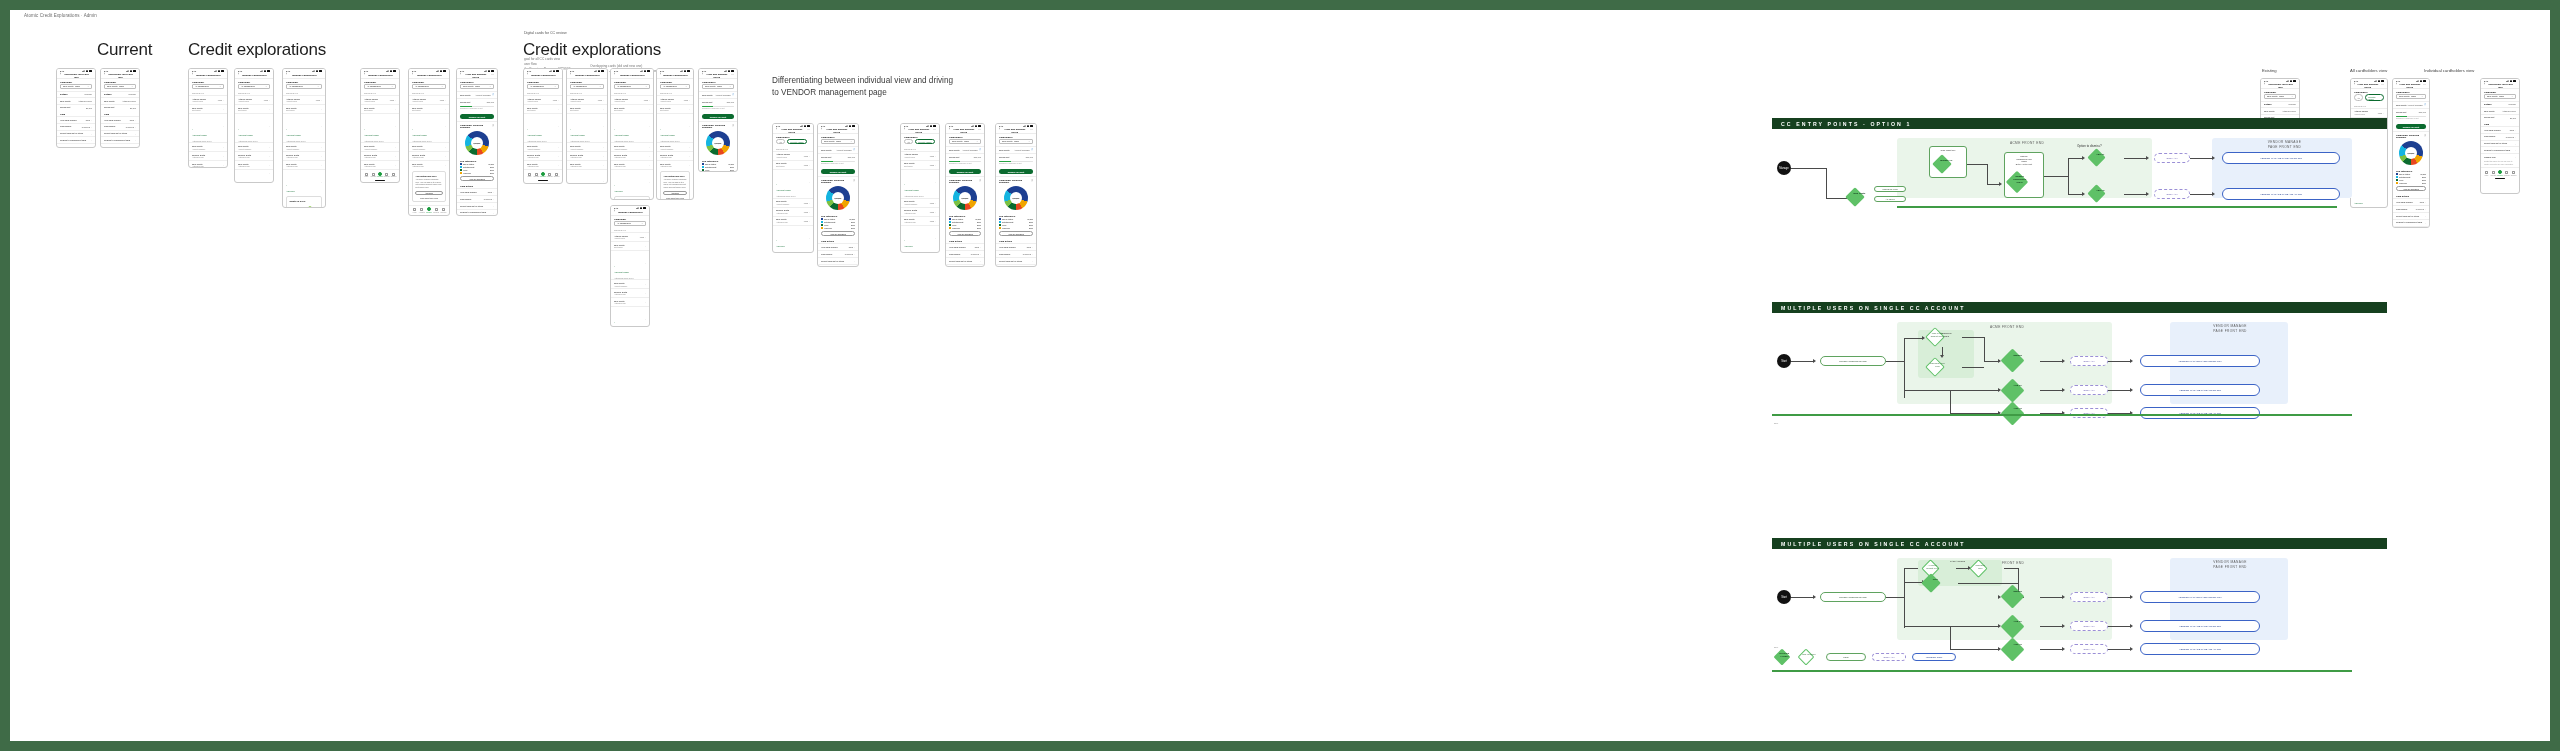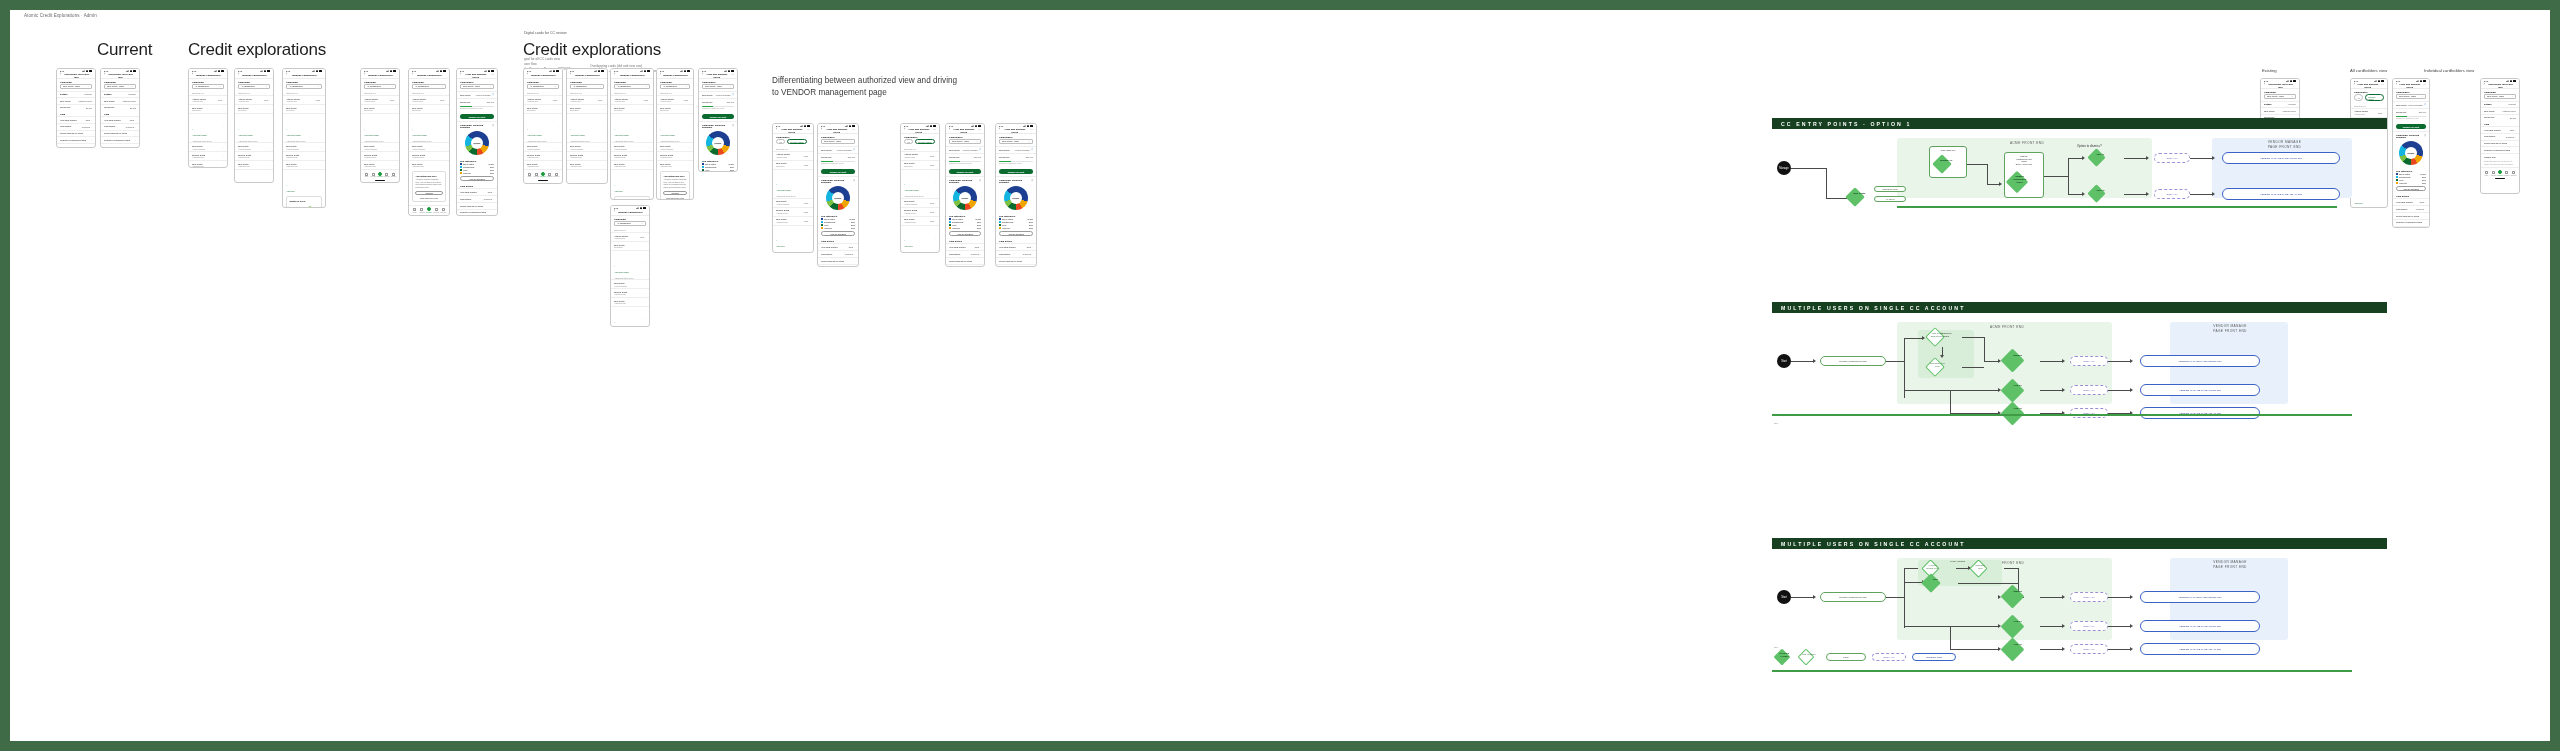--- a/index.html
+++ b/index.html
@@ -176,21 +176,21 @@
       <div class="section-title" style="left:36px;top:20px;margin-left:41px;">Current</div>
       <div class="section-title" style="left:168px;top:20px;">Credit explorations</div>
       <div class="section-title" style="left:503px;top:20px;">Credit explorations</div>
       <div class="eyebrow" style="left:504px;top:11px;">Digital cards for CC review</div>
       <div class="microline" style="left: 504px; top: 37px; white-space: pre;">goal for all CC cards view
 user flow
 the Signature Reserve   ****9999
 sup number on cards 2/3</div>
       <div class="microline" style="left: 570px; top: 44px; white-space: pre;">Overlapping cards (old and new one)
 Tapping a bit - already new card info is reviewed</div>
-      <div class="note-text" style="left:752px;top:55px;">Differentiating between authorized view and driving to VENDOR management page</div>
+      <div class="note-text" style="left:752px;top:55px;">Differentiating between individual view and driving to VENDOR management page</div>
       <div class="group-label" style="left:2242px;top:48px;">Existing</div>
       <div class="group-label" style="left:2330px;top:48px;">All cardholders view</div>
       <div class="group-label" style="left:2404px;top:48px;">Individual cardholders view</div>
       <div class="phone" style="left:36px;top:48px;width:40px;height:80px;">
         <div class="ph-status">
           <div class="ph-time">9:41</div>
           <div class="ph-icons">
             <i class="sig"></i>
             <i class="wifi"></i>
             <i class="batt"></i>

